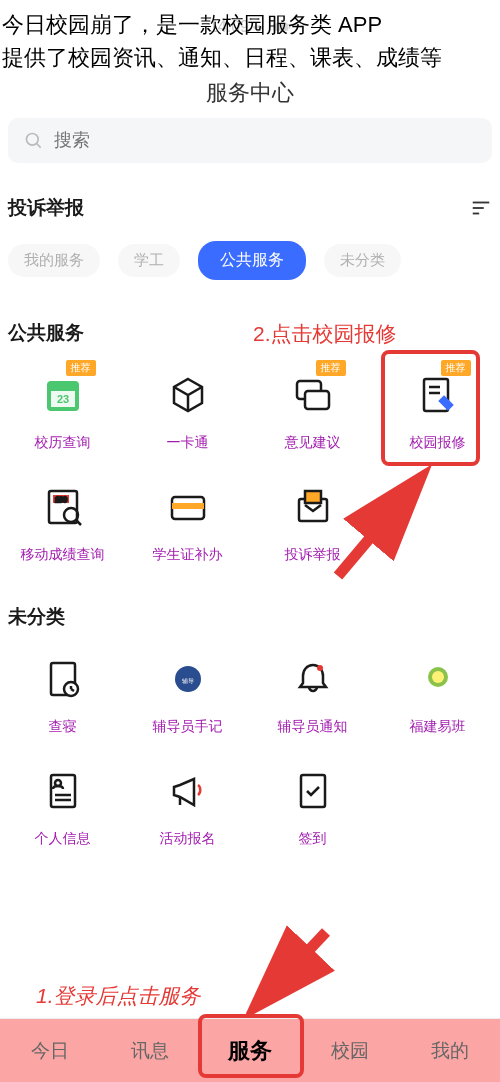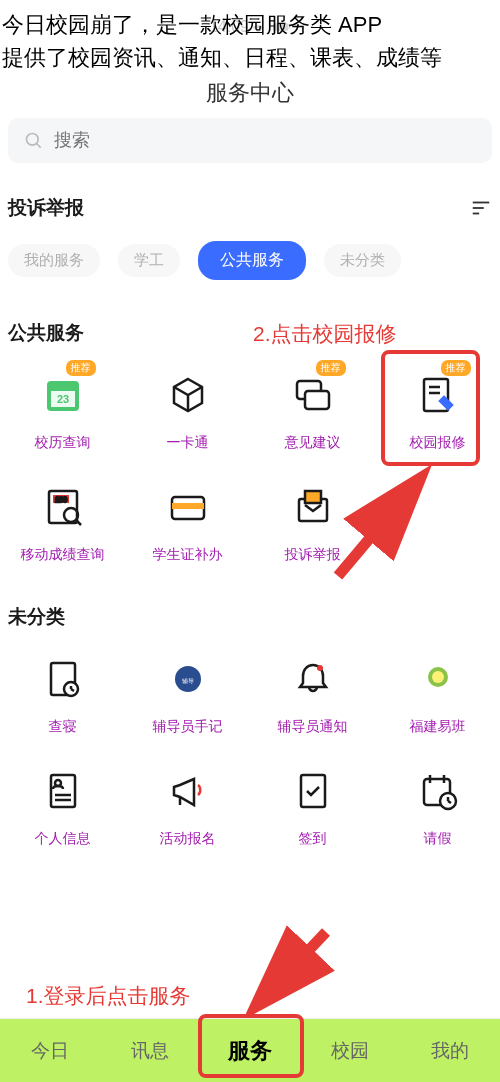--- a/index.html
+++ b/index.html
@@ -14,26 +14,26 @@
     .search-box input { border: none; background: none; outline: none; font-size: 18px; color: #999; flex: 1; }
     .section-header { display: flex; justify-content: space-between; align-items: center; margin-top: 32px; }
     .section-title { font-size: 19px; font-weight: 600; color: #1a1a1a; }
     .chips { display: flex; gap: 18px; margin-top: 20px; align-items: center; }
     .chip { padding: 7px 16px; border-radius: 18px; font-size: 15px; color: #b0b0b0; background: #f7f7f7; }
     .chip.active { background: #3a6cff; color: #fff; padding: 9px 22px; font-size: 16px; }
     .grid { display: grid; grid-template-columns: repeat(4, 1fr); gap: 28px 16px; margin-top: 22px; }
     .grid-item { display: flex; flex-direction: column; align-items: center; gap: 12px; position: relative; }
     .icon-box { width: 54px; height: 54px; display: flex; align-items: center; justify-content: center; position: relative; }
     .grid-item .label { font-size: 14px; color: #a21caf; white-space: nowrap; }
-    .badge { position: absolute; top: -8px; right: -6px; background: #ffa726; color: #fff; font-size: 10px; padding: 1px 5px; border-radius: 7px; }
+    .badge { position: absolute; top: -8px; right: -6px; background: #ffa726; color: #fff; font-size: 10px; padding: 1px 5px; border-radius: 2px; }
     .section-title-2 { font-size: 19px; font-weight: 600; color: #1a1a1a; margin-top: 40px; }
     .annotation-red { position: absolute; color: #e53935; font-size: 21px; font-weight: 500; z-index: 10; }
     .red-box { position: absolute; border: 4px solid #e53935; border-radius: 8px; z-index: 10; pointer-events: none; }
     .arrow { position: absolute; z-index: 10; }
-    .bottom-nav { position: absolute; bottom: 0; left: 0; right: 0; height: 64px; display: flex; border-top: 1px solid #eee; background: #bef264; z-index: 3; }
+    .bottom-nav { position: absolute; bottom: 0; left: 0; right: 0; height: 64px; display: flex; border-top: 1px solid #eee; background: #fca5a5; z-index: 3; }
     .nav-item { flex: 1; display: flex; align-items: center; justify-content: center; font-size: 19px; color: #666; font-weight: 500; }
     .nav-item.active { color: #000; font-weight: 700; font-size: 22px; }
   </style>
 </head>
 <body>
 
 <div class="overlay-text">
   <div>今日校园崩了，是一款校园服务类 APP</div>
   <div>提供了校园资讯、通知、日程、课表、成绩等</div>
 </div>
@@ -220,49 +220,36 @@
       <span class="label">活动报名</span>
     </div>
     <div class="grid-item">
       <div class="icon-box">
           <svg width="44" height="44" viewBox="0 0 44 44" fill="none" stroke="#1a1a1a" stroke-width="2.5">
             <rect x="10" y="6" width="24" height="32" rx="2"></rect>
             <path d="M16 22l4 4 8-8"></path>
           </svg>
         </div>
       <span class="label">签到</span>
-    </div>
-    <div class="grid-item">
-      <div class="icon-box">
-          <svg width="44" height="44" viewBox="0 0 44 44" fill="none" stroke="#1a1a1a" stroke-width="2.5">
-            <rect x="8" y="10" width="26" height="26" rx="3"></rect>
-            <line x1="14" y1="6" x2="14" y2="14"></line>
-            <line x1="28" y1="6" x2="28" y2="14"></line>
-            <circle cx="32" cy="32" r="8" fill="#fff"></circle>
-            <line x1="32" y1="28" x2="32" y2="32"></line>
-            <line x1="32" y1="32" x2="35" y2="34"></line>
-          </svg>
-        </div>
-      <span class="label">请假</span>
     </div>
   </div>
 </div>
 
 <div class="annotation-red" style="top:320px; left:253px;text-align:center;">2.点击校园报修</div>
 <div class="red-box" style="top:350px; left:381px; width:99px; height:116px;"></div>
 <svg class="arrow" style="top:466px; left:328px;" width="110" height="120" viewBox="0 0 110 120">
     <defs>
       <marker id="ah1" markerWidth="10" markerHeight="10" refX="7" refY="3" orient="auto">
         <polygon points="0 0, 9 3, 0 6" fill="#e53935"></polygon>
       </marker>
     </defs>
     <line x1="10" y1="110" x2="90" y2="15" stroke="#e53935" stroke-width="11" marker-end="url(#ah1)"></line>
   </svg>
 
-<div class="annotation-red" style="top:982px; left:26px;">1.登录后点击服务</div>
+<div class="annotation-red" style="top:982px; left:36px;font-style:italic;">1.登录后点击服务</div>
 <div class="red-box" style="top:1014px; left:198px; width:106px; height:64px;"></div>
 <svg class="arrow" style="top:922px; left:246px;" width="90" height="94" viewBox="0 0 90 94">
     <defs>
       <marker id="ah2" markerWidth="10" markerHeight="10" refX="7" refY="3" orient="auto">
         <polygon points="0 0, 9 3, 0 6" fill="#e53935"></polygon>
       </marker>
     </defs>
     <line x1="80" y1="10" x2="12" y2="82" stroke="#e53935" stroke-width="11" marker-end="url(#ah2)"></line>
   </svg>
 

